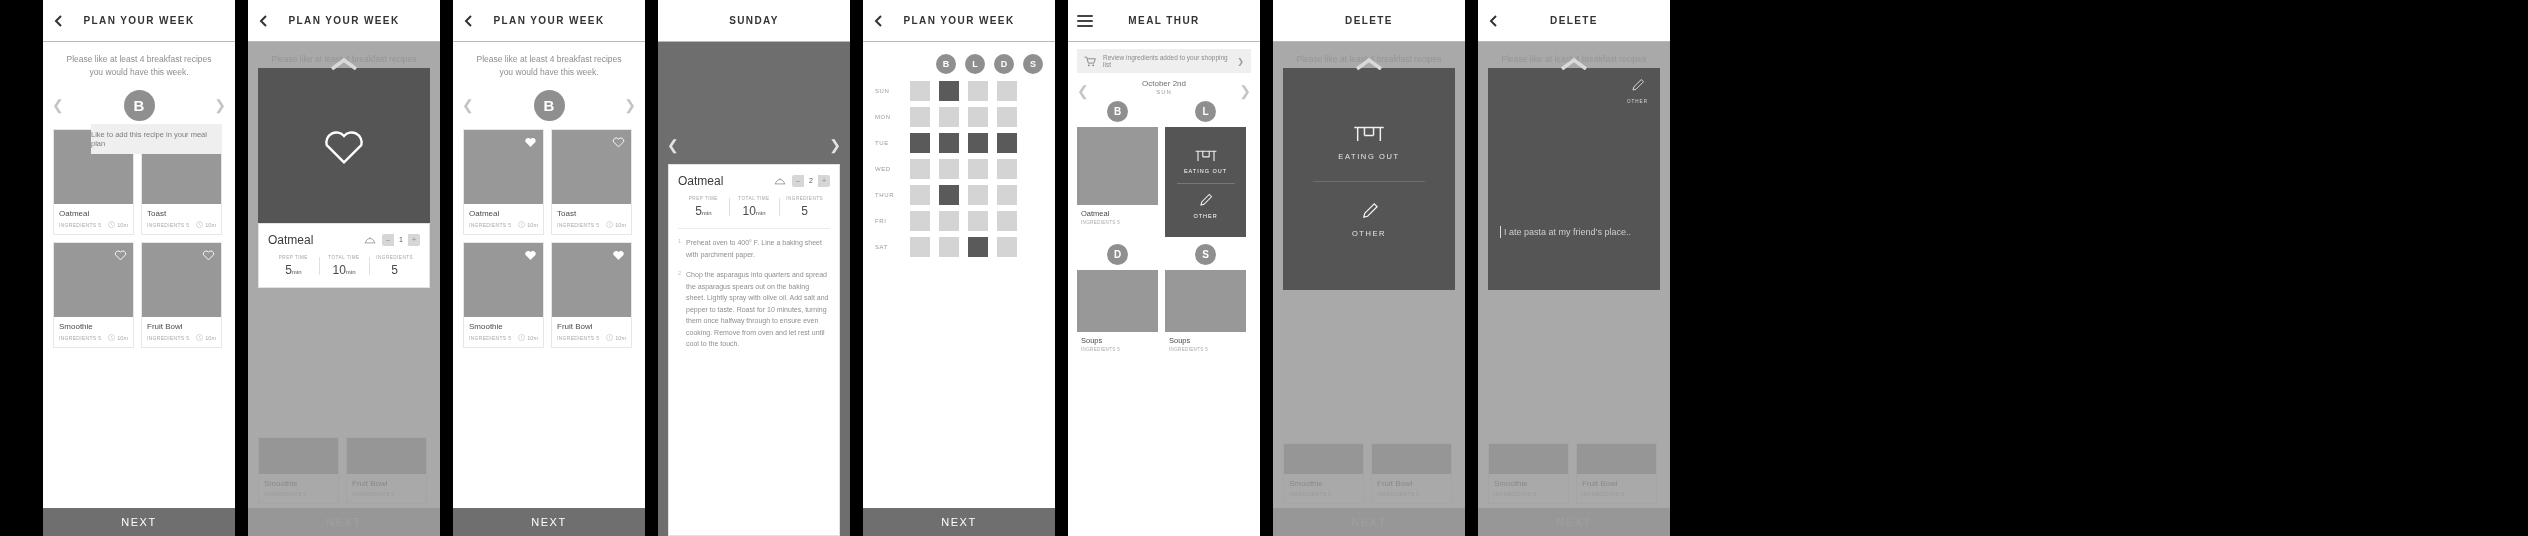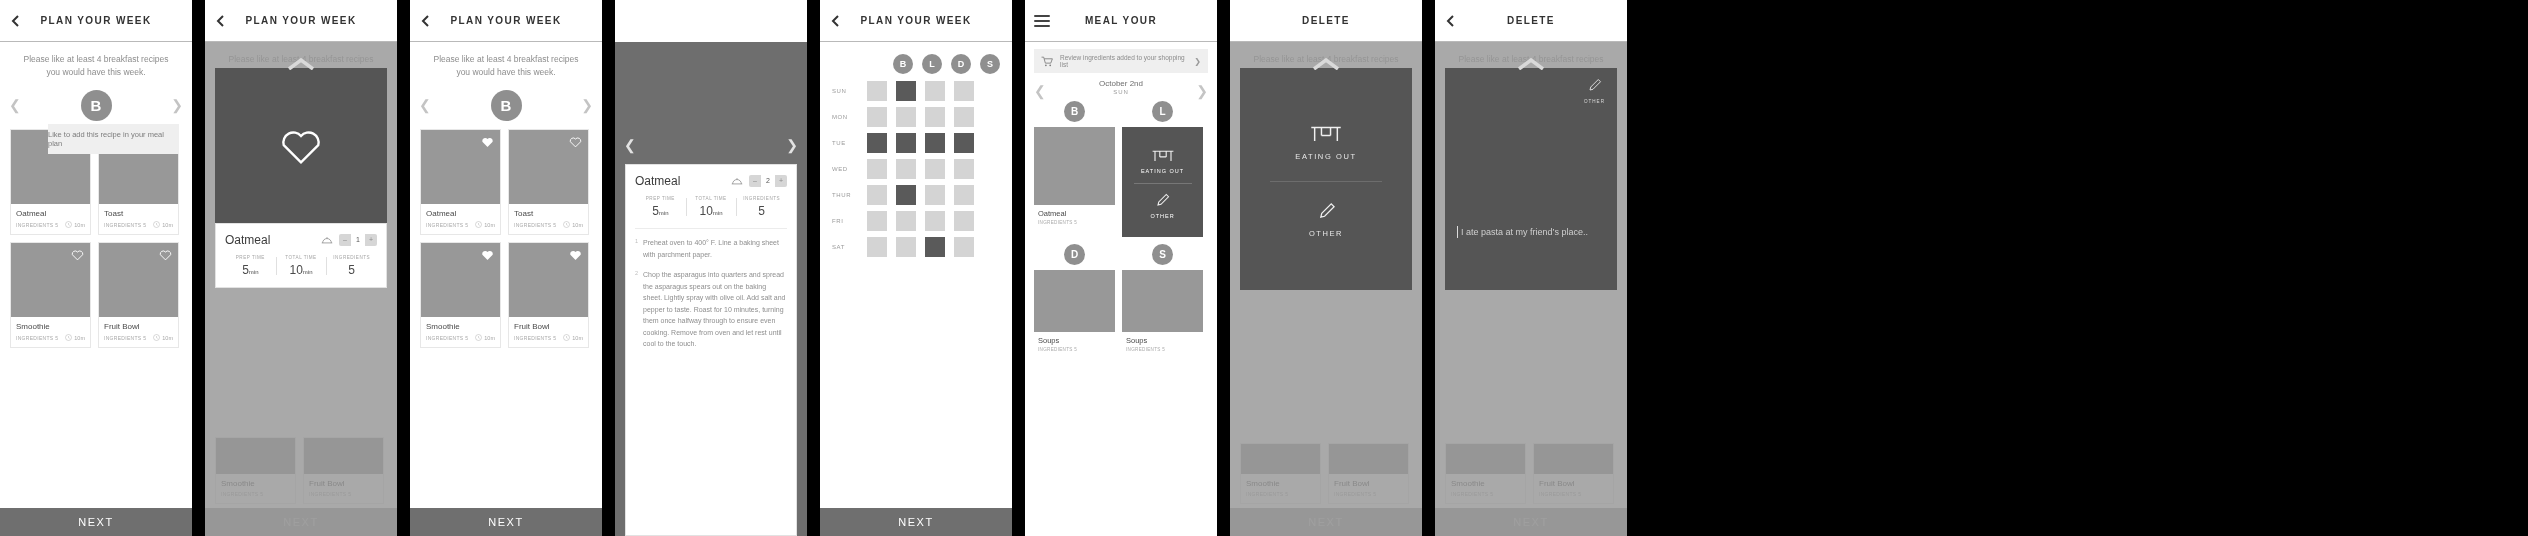--- a/index.html
+++ b/index.html
@@ -2,21 +2,21 @@
 <html><head>
 <meta charset="utf-8">
 <style>
   * { box-sizing: border-box; margin:0; padding:0; }
   html, body {
     width: 2528px; height: 536px;
     background: #000;
     font-family: "Liberation Sans", sans-serif;
     overflow: hidden;
   }
-  .strip { display:flex; width:2528px; height:536px; background:#000; }
+  .strip { display:flex; width:2528px; height:536px; background:#000;padding-left:43px; }
   .panel {
     position: relative;
     width: 192px; height: 536px;
     background: #ffffff;
     overflow: hidden;
     flex: 0 0 auto;
   }
   .gap { flex: 0 0 auto; width: 13px; height:536px; background:#000; }
 
   
@@ -488,20 +488,23 @@
           </div>
         </div>
       </div>
     </div>
     <div class="nextbar">NEXT</div>
   </div>
 
   <div class="gap"></div>
 
   <div class="panel">
+    <div class="hdr">
+      <div class="hdr-title">SUNDAY</div>
+    </div>
     <div style="position:absolute;left:0;top:42px;width:192px;height:494px;background:#6e6e6e;"></div>
     <div class="chev-l" style="top:145px;color:#e3e3e3;z-index:5;">❮</div>
     <div class="chev-r" style="top:145px;color:#e3e3e3;z-index:5;">❯</div>
 
     <div class="detail" style="top:164px;bottom:0;left:10px;width:172px;z-index:14;">
       <div class="detail-top">
         <div class="detail-title">Oatmeal</div>
         <div class="detail-ctrls">
           <svg class="dish-icon" viewBox="0 0 24 20">
               <path d="M3 15h18M4.5 15a7.5 7.5 0 0 1 15 0M12 7.5V5" fill="none" stroke="#8a8a8a" stroke-width="1.3"></path>
@@ -613,21 +616,21 @@
 
   <div class="gap"></div>
 
   <div class="panel">
     <div class="hdr">
       <div class="hdr-menu">
           <i></i>
           <i></i>
           <i></i>
         </div>
-      <div class="hdr-title">MEAL YOUR</div>
+      <div class="hdr-title">MEAL THUR</div>
     </div>
     <div class="shop">
       <svg class="cart-icon" viewBox="0 0 24 20">
           <path d="M1 2h4l3 11h10l3-8H6" fill="none" stroke="#7d7d7d" stroke-width="1.6"></path>
           <circle cx="9" cy="17" r="1.6" fill="#7d7d7d"></circle>
           <circle cx="17" cy="17" r="1.6" fill="#7d7d7d"></circle>
         </svg>
       <div class="ctxt">Review ingredients added to your shopping list</div>
       <div class="arr">❯</div>
     </div>

